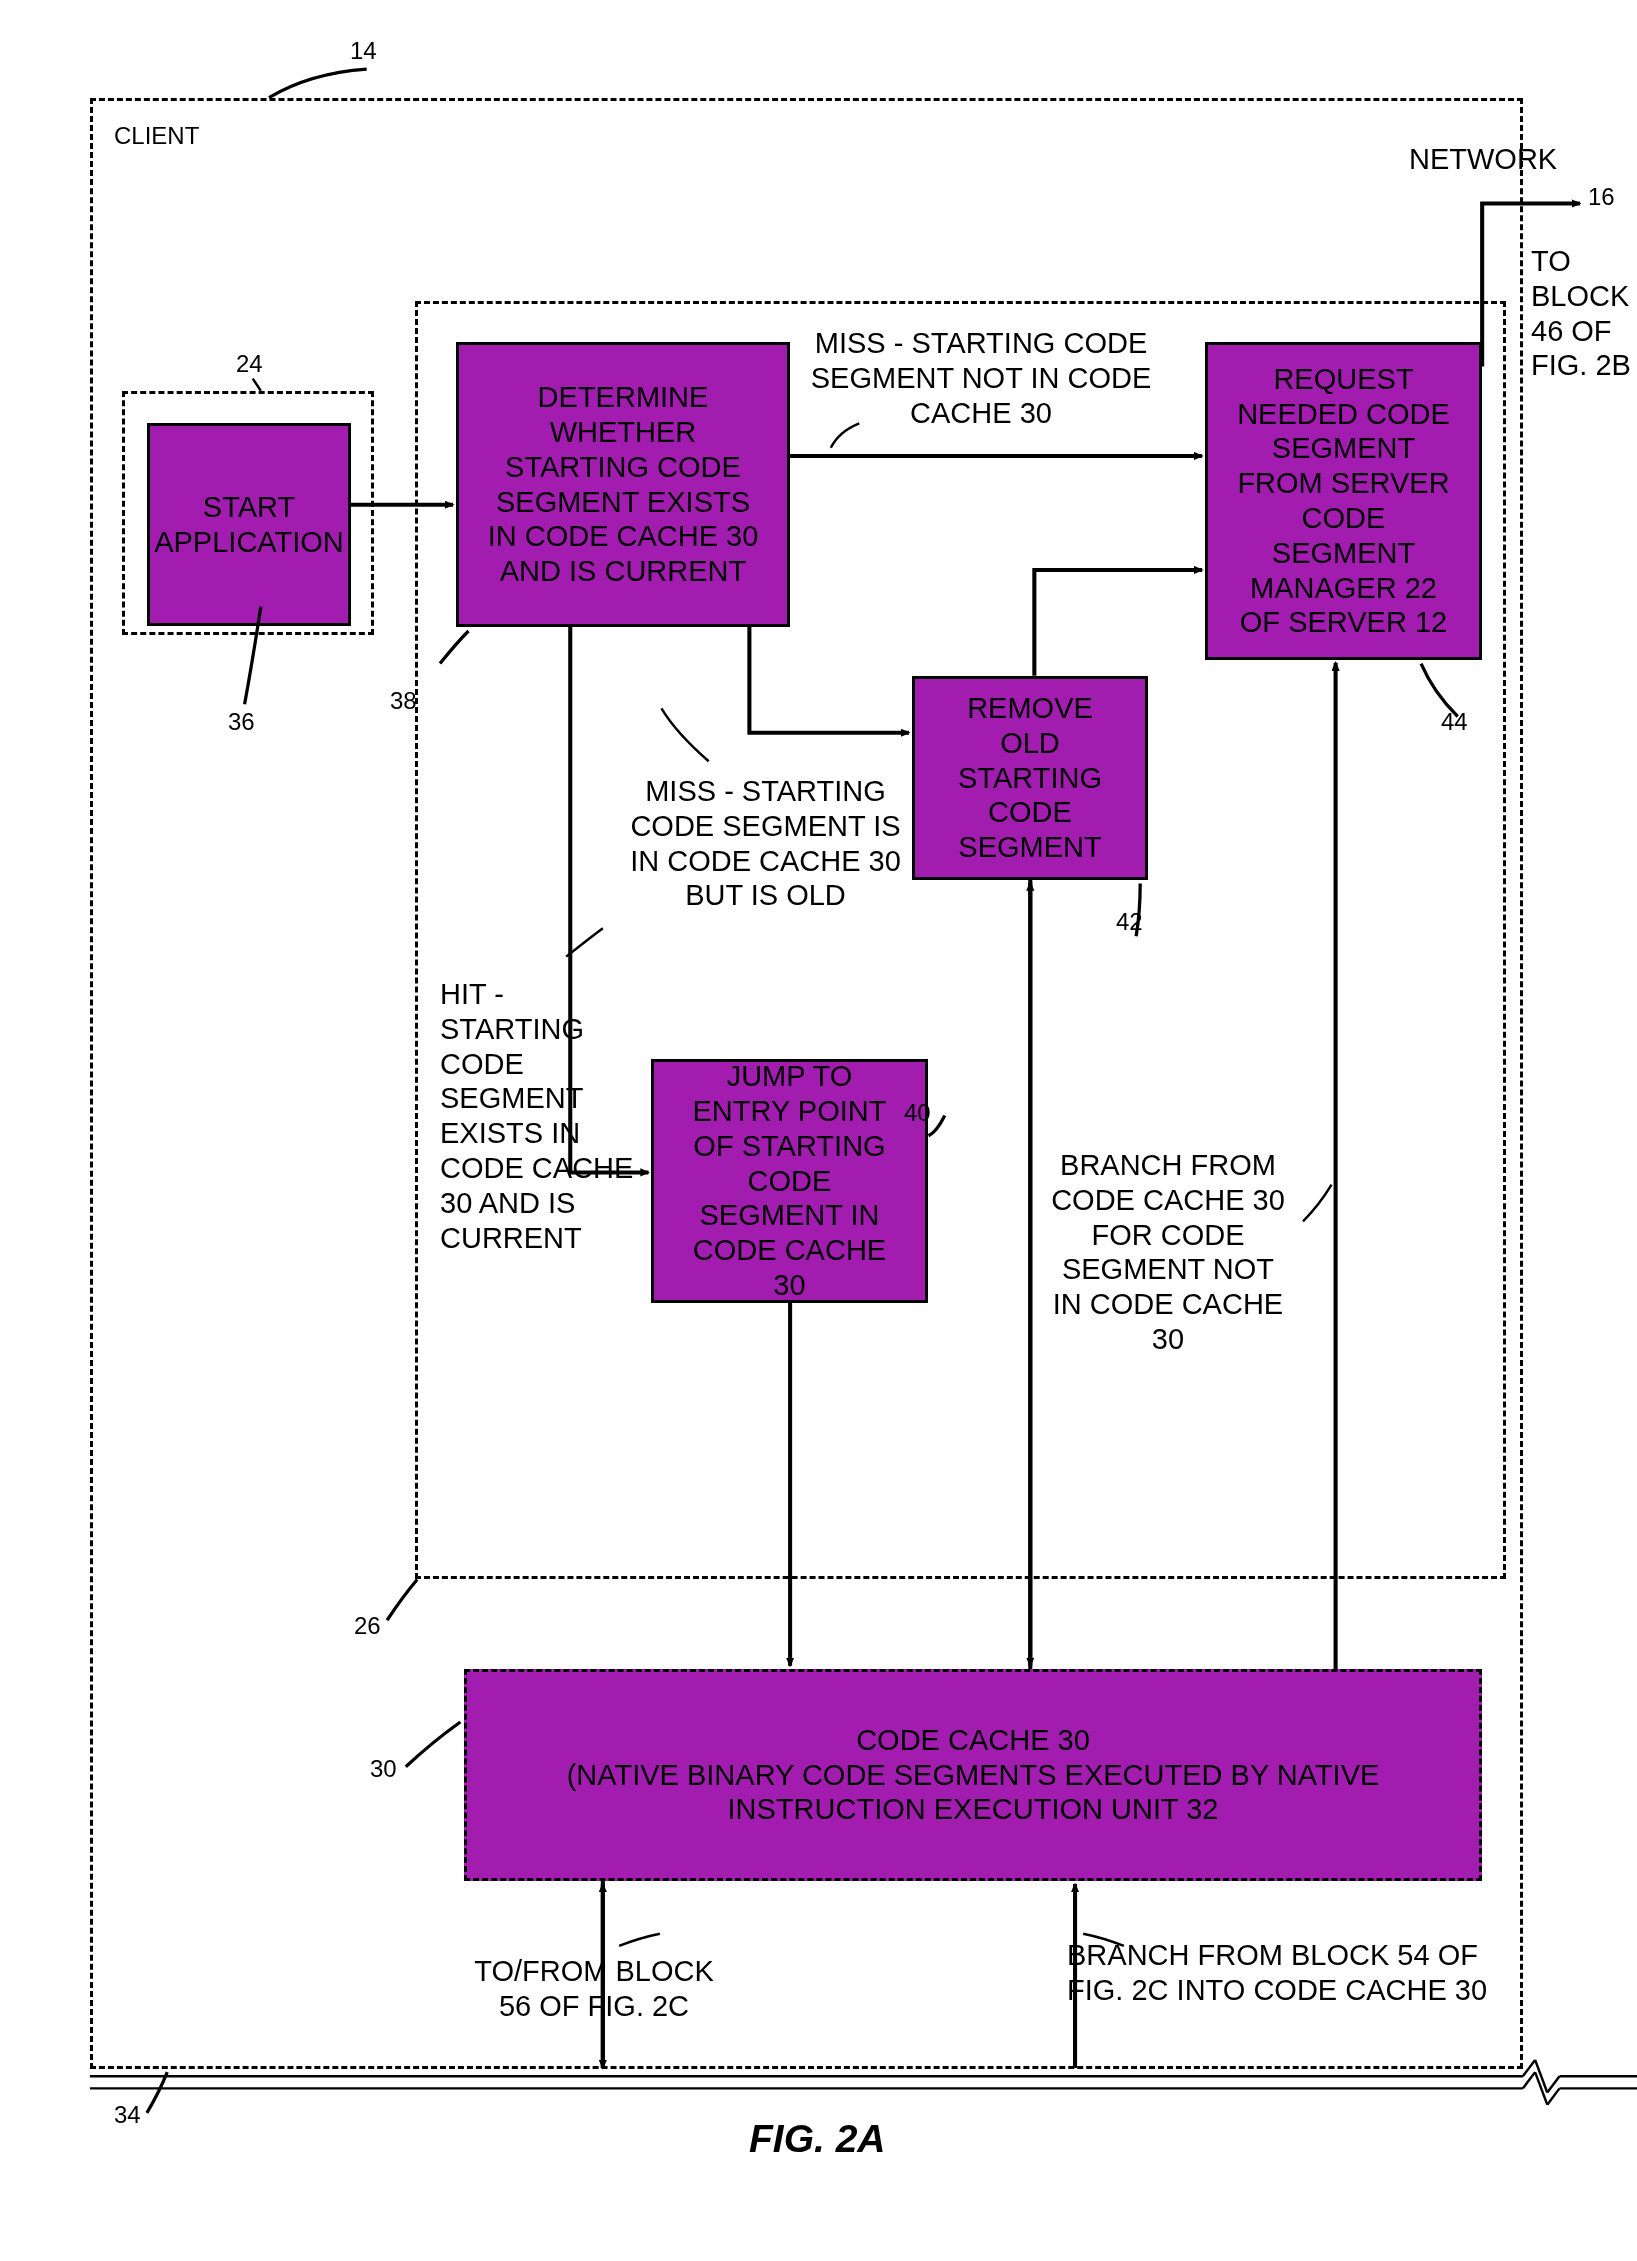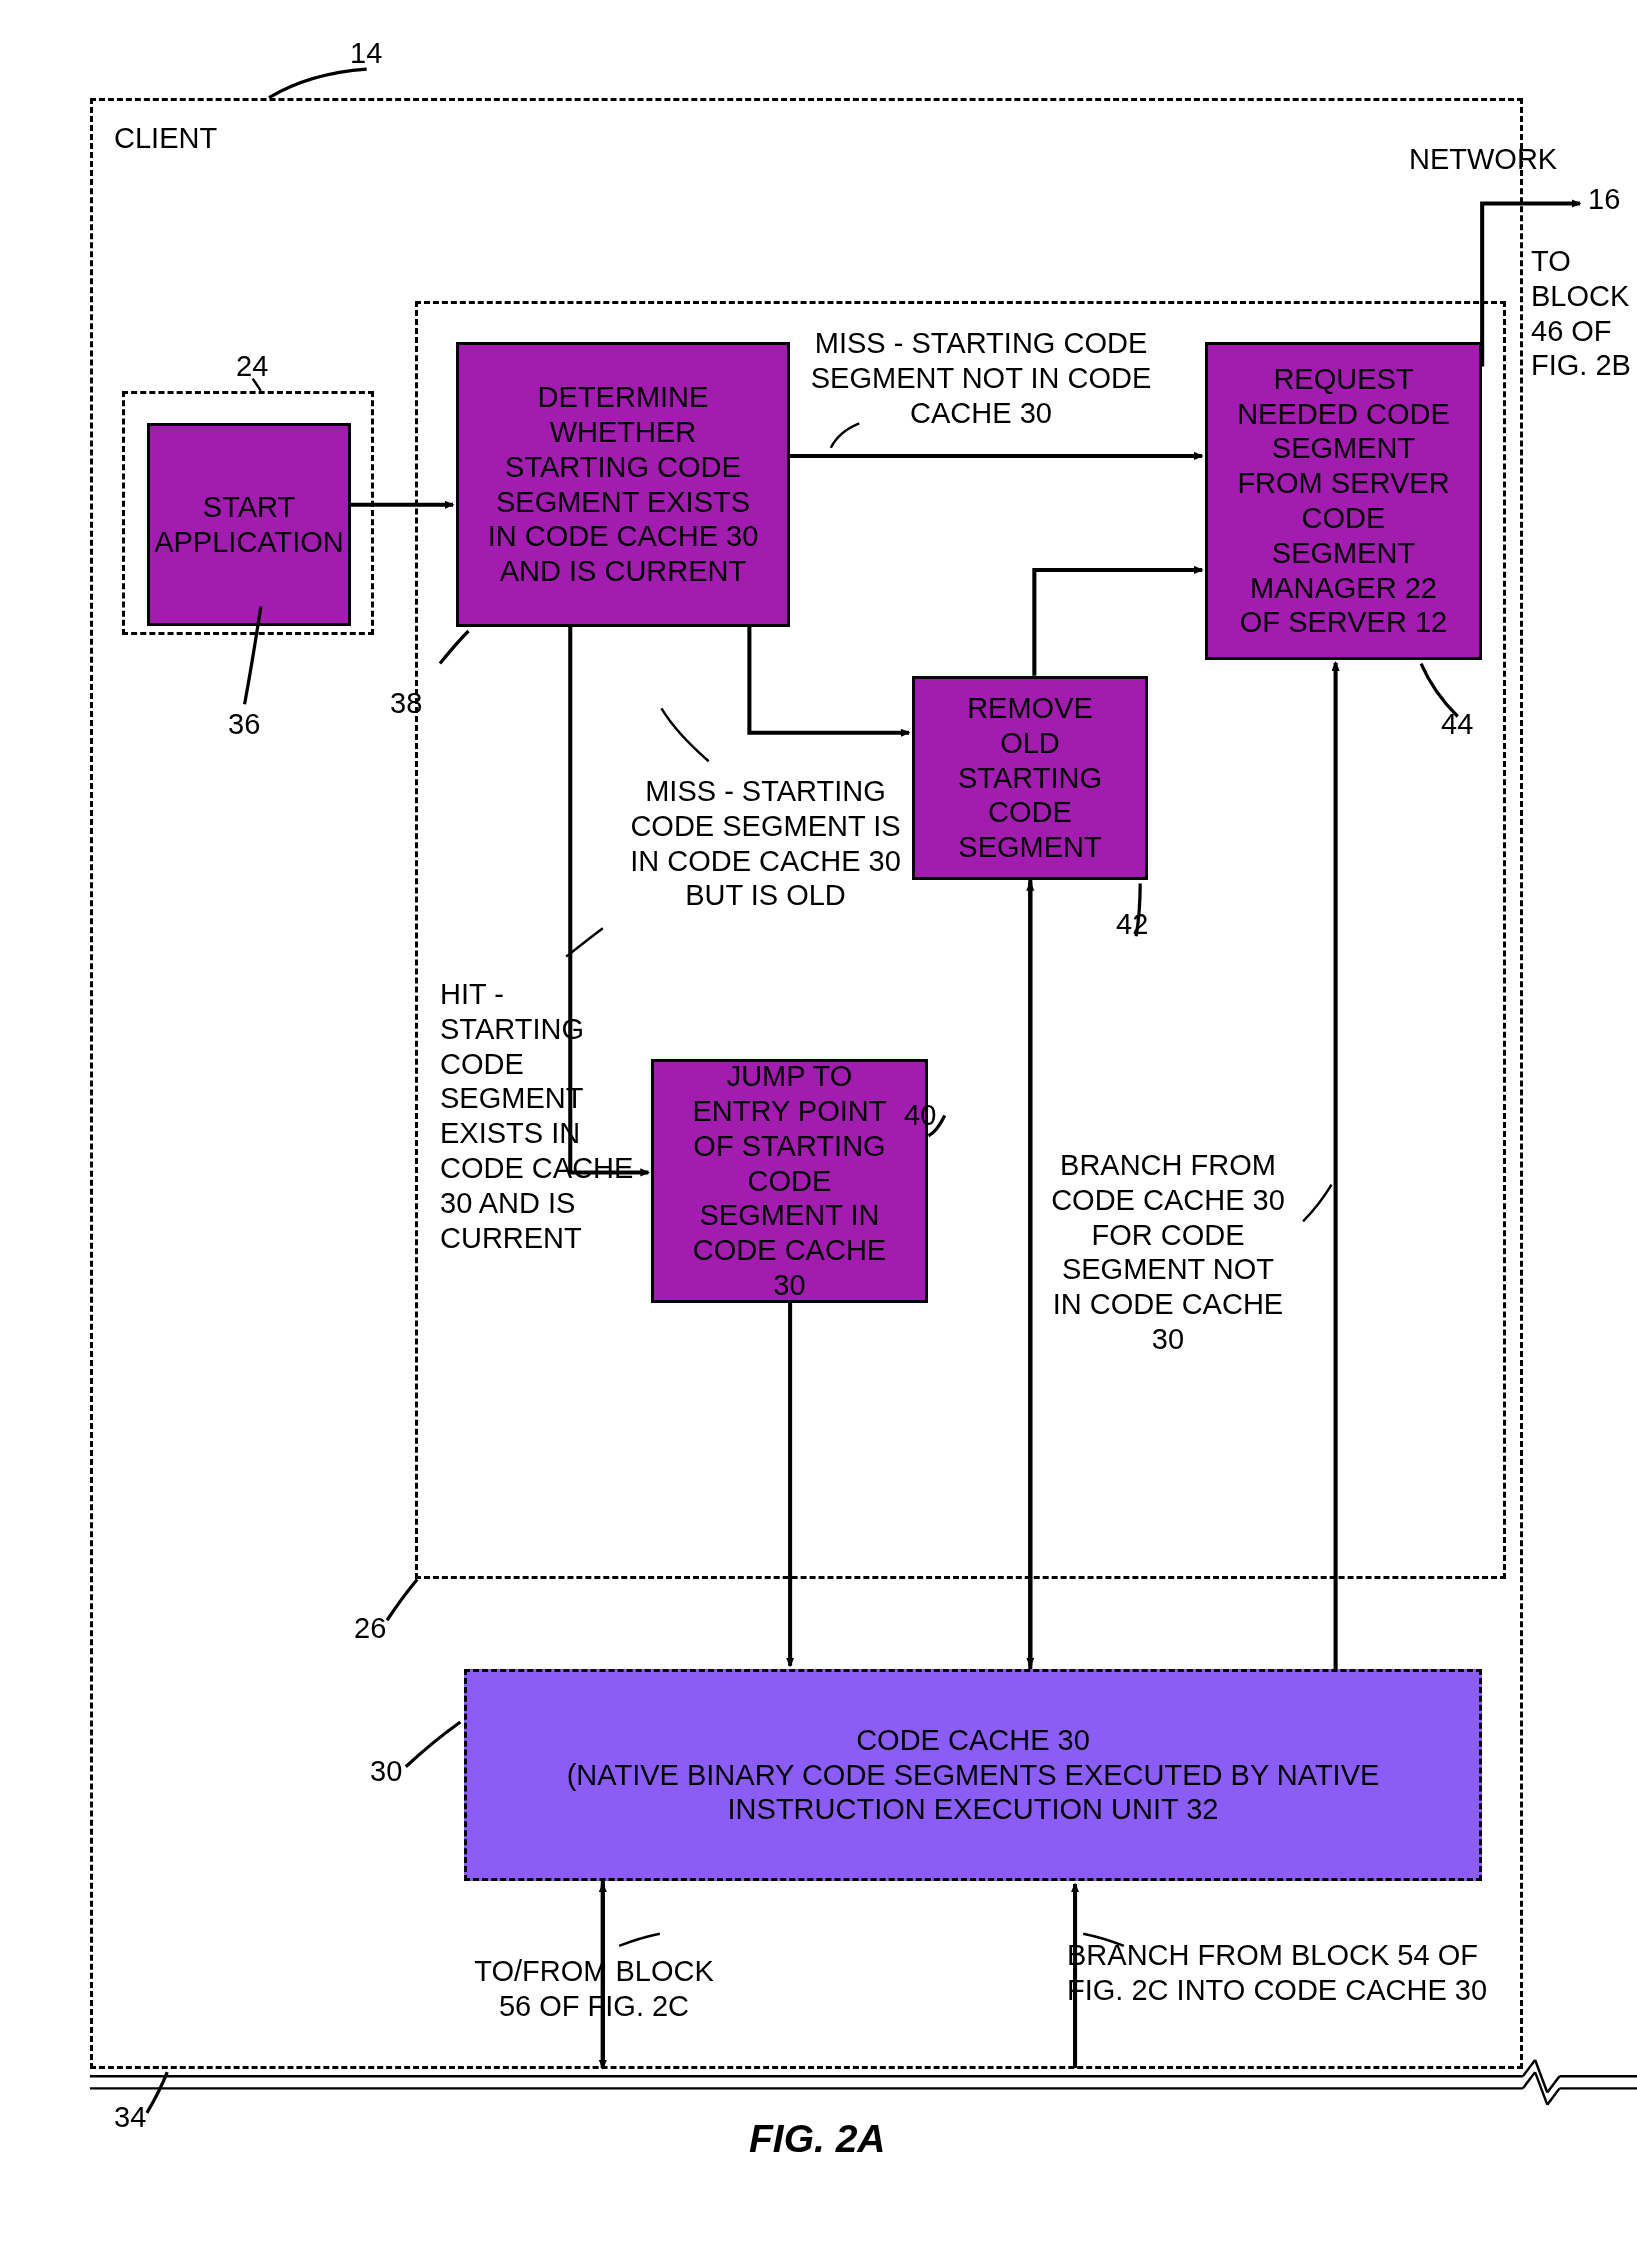--- a/index.html
+++ b/index.html
@@ -19,34 +19,34 @@
       justify-content: center;
       text-align: center;
       padding: 23px;
     }
     .box-dashed {
       border: 3.3px dashed #000;
       background: transparent;
     }
     .box-dashed-filled {
       border: 3.3px dashed #000;
-      background: #8b5cf6;
+      background: #a21caf;
       display: flex;
       align-items: center;
       justify-content: center;
       text-align: center;
       padding: 9.8px;
     }
     .txt {
       font-size: 29px;
       line-height: 1.2;
       text-align: center;
     }
     .label {
-      font-size: 29px;
+      font-size: 24px;
       position: absolute;
     }
     .fig-label {
       font-size: 39px;
       font-weight: bold;
       font-style: italic;
     }
     svg.arrows {
       position: absolute;
       top: 0; left: 0;

